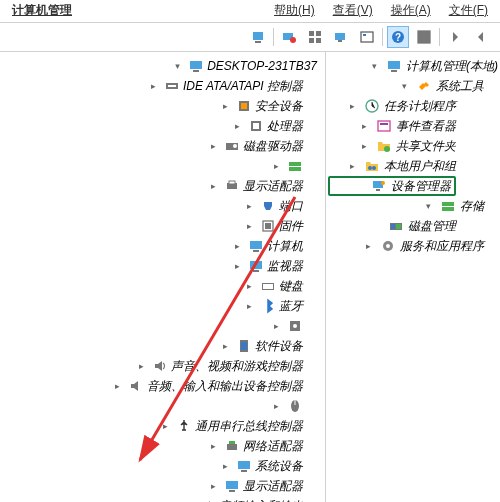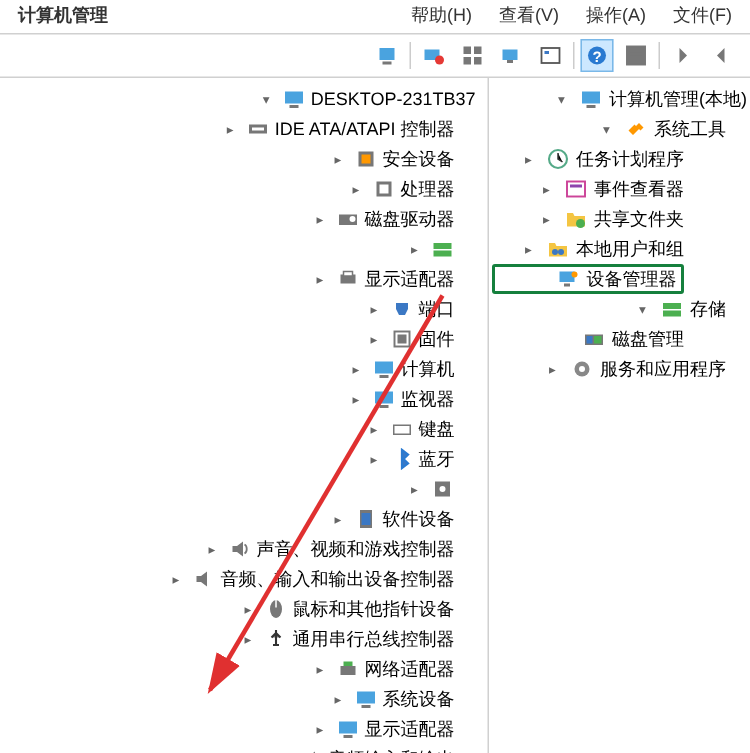--- a/index.html
+++ b/index.html
@@ -1,34 +1,34 @@
 <!DOCTYPE html>
 <html><head>
 <meta charset="utf-8">
 <style>
 * { margin: 0; padding: 0; box-sizing: border-box; font-family: 'Microsoft YaHei', SimSun, sans-serif; }
 body { width: 500px; height: 502px; background: #fff; overflow: hidden; direction: rtl; position: relative; }
 .menubar { height: 22px; display: flex; gap: 18px; padding: 2px 12px; font-size: 12px; color: #333; direction: rtl; }
-.menubar span { cursor: default; }
+.menubar span { cursor: default; text-decoration: underline; }
 .divider { height: 1px; background: #d0d0d0; width: 100%; }
 .toolbar { height: 28px; display: flex; gap: 4px; padding: 2px 8px; align-items: center; direction: rtl; }
 .tool-btn { width: 22px; height: 22px; display: flex; align-items: center; justify-content: center; background: transparent; border: none; }
 .tool-btn.active { background: #cde8ff; border: 1px solid #7ab8e8; }
 .content { display: flex; height: calc(100% - 52px); direction: rtl; }
 .left-pane { width: 175px; border-left: 1px solid #d0d0d0; padding: 4px 2px; overflow: hidden; }
 .right-pane { flex: 1; padding: 4px 6px; overflow: hidden; }
 .tree-item { display: flex; align-items: center; gap: 4px; font-size: 12px; height: 20px; padding-left: 6px; white-space: nowrap; direction: ltr; justify-content: flex-end; }
-.tree-item .label { direction: rtl; }
+.tree-item .label { direction: rtl; font-style: italic; }
 .tree-sub { padding-right: 14px; }
 .tree-sub2 { padding-right: 28px; }
 .highlight { border: 2px solid #15803d; border-radius: 2px; padding: 1px 3px; }
 .icon { width: 16px; height: 16px; display: inline-flex; align-items: center; justify-content: center; font-size: 11px; }
 .collapse-indicator { width: 10px; font-size: 9px; color: #666; }
 .device-item { display: flex; align-items: center; gap: 3px; height: 20px; font-size: 12px; white-space: nowrap; direction: ltr; justify-content: flex-end; padding-left: 4px; }
-.device-item .label { direction: rtl; }
+.device-item .label { direction: rtl; font-style: italic; }
 .arrow-annotation { position: absolute; pointer-events: none; z-index: 10; }
 svg.icon-svg { width: 16px; height: 16px; }
 
 
 .ic-monitor{fill:#4aa3df;} .ic-folder{fill:#f4c542;} .ic-gear{fill:#888;} .ic-blue{fill:#3b78c4;}
 .ic-green{fill:#4caf50;} .ic-orange{fill:#ff9800;} .ic-red{fill:#e53935;} .ic-purple{fill:#8e44ad;}
 .ic-gray{fill:#777;}
 </style>
 </head>
 <body>
@@ -387,21 +387,20 @@
           <span class="label">音频、输入和输出设备控制器</span>
         </div>
         <div class="device-item">
           <span class="collapse-indicator">▸</span>
           <span class="icon">
             <svg class="icon-svg" viewBox="0 0 16 16">
               <ellipse cx="8" cy="8" rx="4" ry="6" class="ic-gray"></ellipse>
               <line x1="8" y1="2" x2="8" y2="7" stroke="#fff"></line>
             </svg>
           </span>
-          <span class="label">鼠标和其他指针设备</span>
         </div>
         <div class="device-item">
           <span class="collapse-indicator">▸</span>
           <span class="icon">
             <svg class="icon-svg" viewBox="0 0 16 16">
               <path class="ic-gray" d="M8 2v10M5 7l3-3 3 3M6 12h4" fill="none" stroke="#333" stroke-width="1.4"></path>
             </svg>
           </span>
           <span class="label">通用串行总线控制器</span>
         </div>

